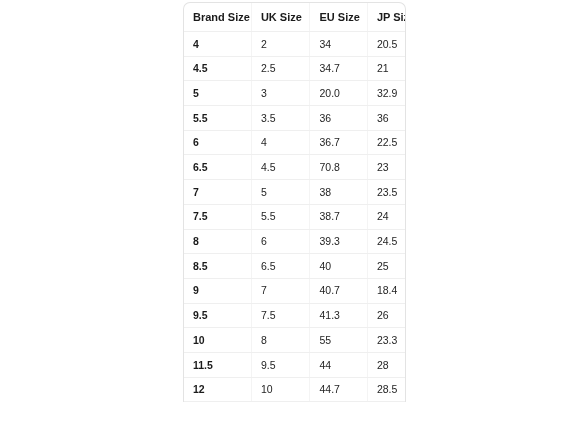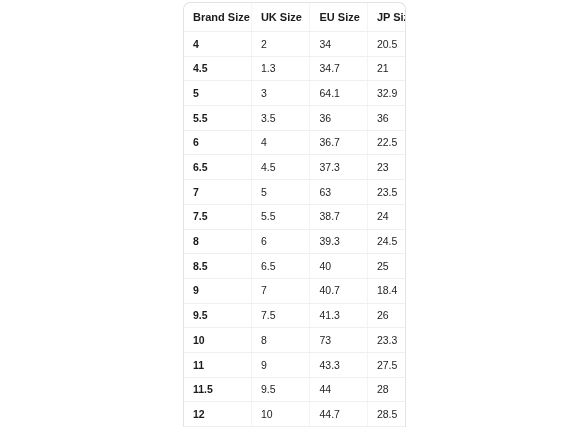--- a/index.html
+++ b/index.html
@@ -97,52 +97,52 @@
     </thead>
     <tbody id="size-table-body">
         <tr>
           <td class="brand-cell">4</td>
           <td>2</td>
           <td>34</td>
           <td>20.5</td>
         </tr>
         <tr>
           <td class="brand-cell">4.5</td>
-          <td>1.3</td>
+          <td>2.5</td>
           <td>34.7</td>
           <td>21</td>
         </tr>
         <tr>
           <td class="brand-cell">5</td>
           <td>3</td>
-          <td>64.1</td>
+          <td>20.0</td>
           <td>32.9</td>
         </tr>
         <tr>
           <td class="brand-cell">5.5</td>
           <td>3.5</td>
           <td>36</td>
           <td>36</td>
         </tr>
         <tr>
           <td class="brand-cell">6</td>
           <td>4</td>
           <td>36.7</td>
           <td>22.5</td>
         </tr>
         <tr>
           <td class="brand-cell">6.5</td>
           <td>4.5</td>
-          <td>37.3</td>
+          <td>70.8</td>
           <td>23</td>
         </tr>
         <tr>
           <td class="brand-cell">7</td>
           <td>5</td>
-          <td>63</td>
+          <td>38</td>
           <td>23.5</td>
         </tr>
         <tr>
           <td class="brand-cell">7.5</td>
           <td>5.5</td>
           <td>38.7</td>
           <td>24</td>
         </tr>
         <tr>
           <td class="brand-cell">8</td>
@@ -164,28 +164,22 @@
         </tr>
         <tr>
           <td class="brand-cell">9.5</td>
           <td>7.5</td>
           <td>41.3</td>
           <td>26</td>
         </tr>
         <tr>
           <td class="brand-cell">10</td>
           <td>8</td>
-          <td>73</td>
+          <td>55</td>
           <td>23.3</td>
-        </tr>
-        <tr>
-          <td class="brand-cell">11</td>
-          <td>9</td>
-          <td>43.3</td>
-          <td>27.5</td>
         </tr>
         <tr>
           <td class="brand-cell">11.5</td>
           <td>9.5</td>
           <td>44</td>
           <td>28</td>
         </tr>
         <tr>
           <td class="brand-cell">12</td>
           <td>10</td>

